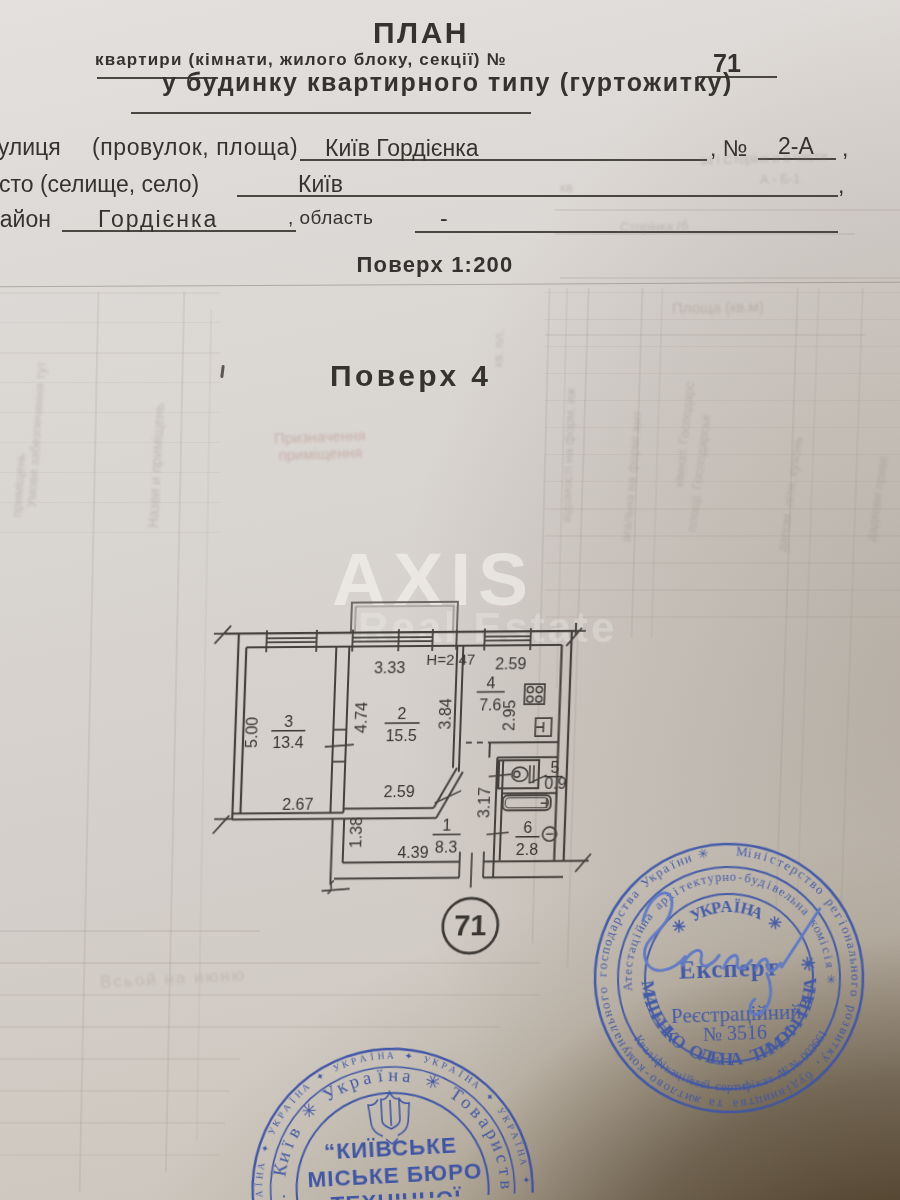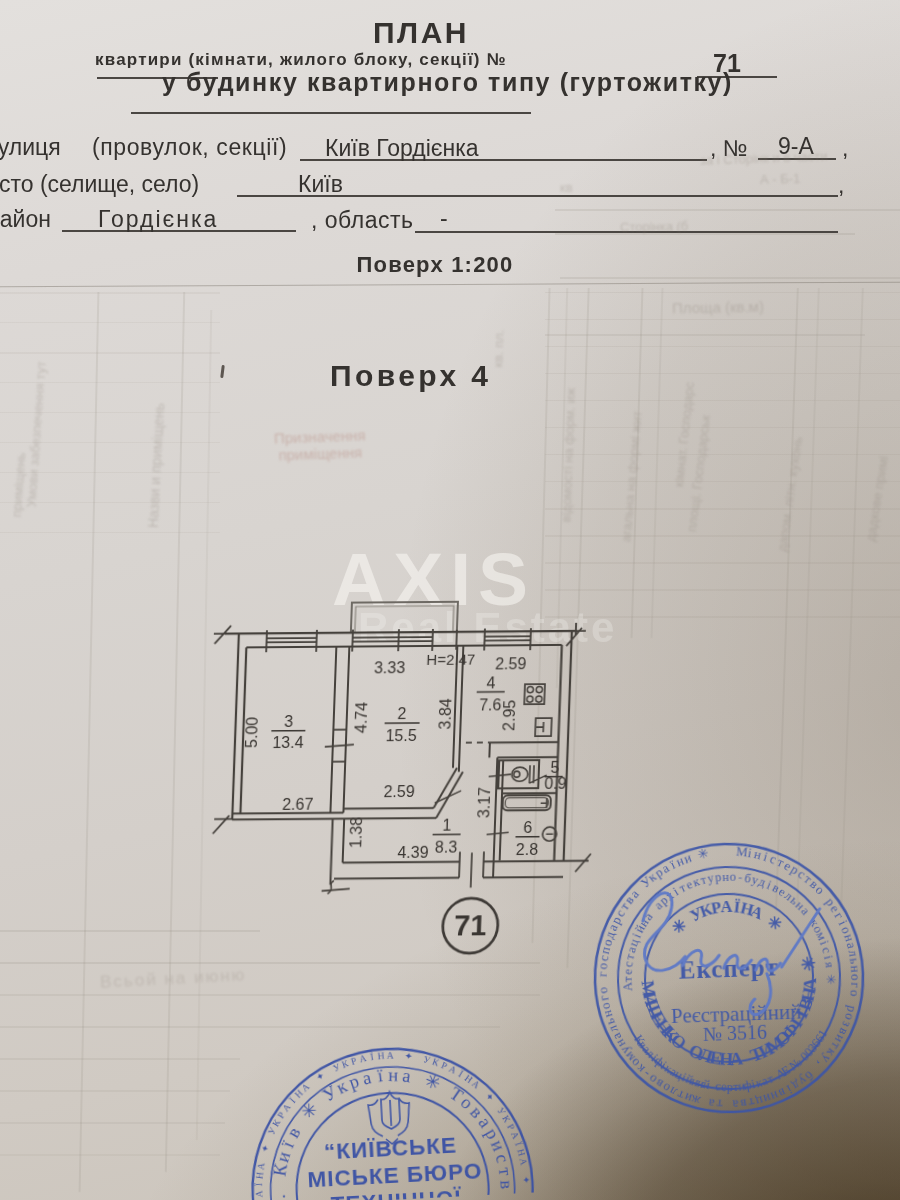--- a/index.html
+++ b/index.html
@@ -30,37 +30,37 @@
 
   <div class="abs" style="left:95px;top:50px;font-weight:bold;font-size:17px;letter-spacing:1.2px;">квартири (кімнати, жилого блоку, секції) №</div>
   <div class="uline" style="left:97px;top:77px;width:121px;"></div>
   <div class="uline" style="left:697px;top:76px;width:80px;"></div>
   <div class="abs" style="left:713px;top:49px;font-weight:bold;font-size:25px;">71</div>
 
   <div class="abs" style="left:130px;top:68px;font-weight:bold;font-size:25px;letter-spacing:1.6px;margin-left:32px;">у будинку квартирного типу (гуртожитку)</div>
   <div class="uline" style="left:131px;top:112px;width:400px;"></div>
 
   <div class="abs" style="left:-14px;top:134px;font-size:23px;">вулиця</div>
-  <div class="abs" style="left:92px;top:134px;font-size:23px;letter-spacing:0.6px;">(провулок, секції)</div>
+  <div class="abs" style="left:92px;top:134px;font-size:23px;letter-spacing:0.6px;">(провулок, площа)</div>
   <div class="uline" style="left:300px;top:159px;width:407px;height:1.6px;"></div>
   <div class="abs" style="left:325px;top:135px;font-size:23px;">Київ Гордієнка</div>
   <div class="abs" style="left:710px;top:135px;font-size:23px;">, №</div>
   <div class="uline" style="left:758px;top:158px;width:78px;height:1.6px;"></div>
-  <div class="abs" style="left:778px;top:133px;font-size:23px;">9-А</div>
+  <div class="abs" style="left:778px;top:133px;font-size:23px;">2-А</div>
   <div class="abs" style="left:842px;top:135px;font-size:23px;">,</div>
 
   <div class="abs" style="left:-22px;top:171px;font-size:23px;">місто (селище, село)</div>
   <div class="uline" style="left:237px;top:195px;width:601px;height:1.6px;"></div>
   <div class="abs" style="left:298px;top:171px;font-size:23px;">Київ</div>
   <div class="abs" style="left:838px;top:172px;font-size:23px;">,</div>
 
   <div class="abs" style="left:-13px;top:206px;font-size:23px;">район</div>
   <div class="uline" style="left:62px;top:230px;width:234px;height:1.6px;"></div>
   <div class="abs" style="left:98px;top:206px;font-size:23px;letter-spacing:2px;">Гордієнка</div>
-  <div class="abs" style="left:311px;top:207px;font-size:23px;letter-spacing:0.5px;">, область</div>
+  <div class="abs" style="left:288px;top:207px;font-size:19px;letter-spacing:0.5px;">, область</div>
   <div class="uline" style="left:415px;top:231px;width:423px;height:1.6px;"></div>
   <div class="abs" style="left:440px;top:205px;font-size:23px;">-</div>
 
   <div class="abs" style="left:0px;top:252px;width:870px;text-align:center;font-weight:bold;font-size:22px;letter-spacing:1.2px;">Поверх 1:200</div>
 
   <div class="abs" style="left:221px;top:365px;width:2.5px;height:13px;background:rgba(70,64,58,0.85);border-radius:2px;transform:rotate(7deg);"></div>
 
   <div class="abs" style="left:330px;top:359px;font-weight:bold;font-size:30px;letter-spacing:3.4px;">Поверх 4</div>
 </div>
 

